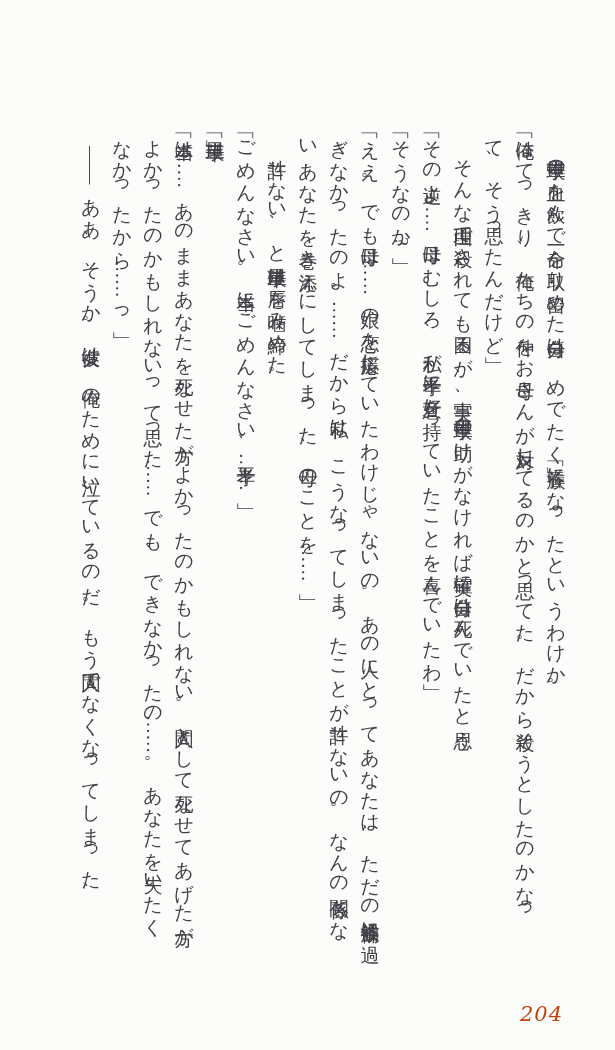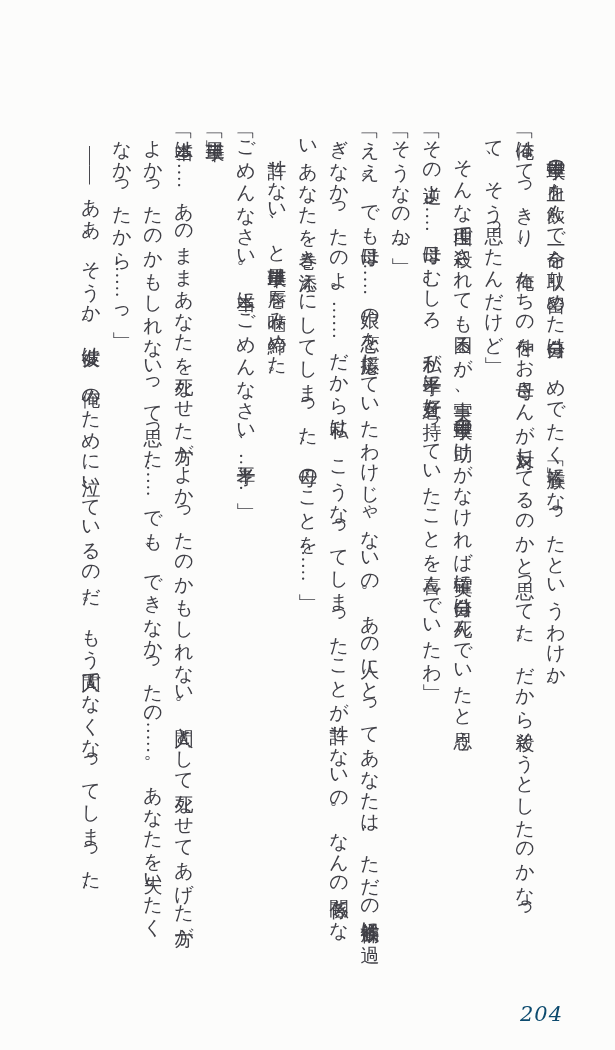--- a/index.html
+++ b/index.html
@@ -39,21 +39,21 @@
     text-indent: 19px;           
   }
   .page-number {
     position: absolute;
     top: 1002px;
     right: 52px;
     font-family: "DejaVu Serif", "Liberation Serif", serif;
     font-style: italic;
     font-size: 21px;
     letter-spacing: 1px;
-    color: #0c4a6e;
+    color: #c2410c;
     text-align: right;
   }
 </style>
 </head>
 <body>
 
 <div class="page">
 
   <div class="text-block">
     <p class="para indent">瑛里華の血を飲んで一命を取り留めた自分は、めでたく「眷族」になったというわけか。</p>

